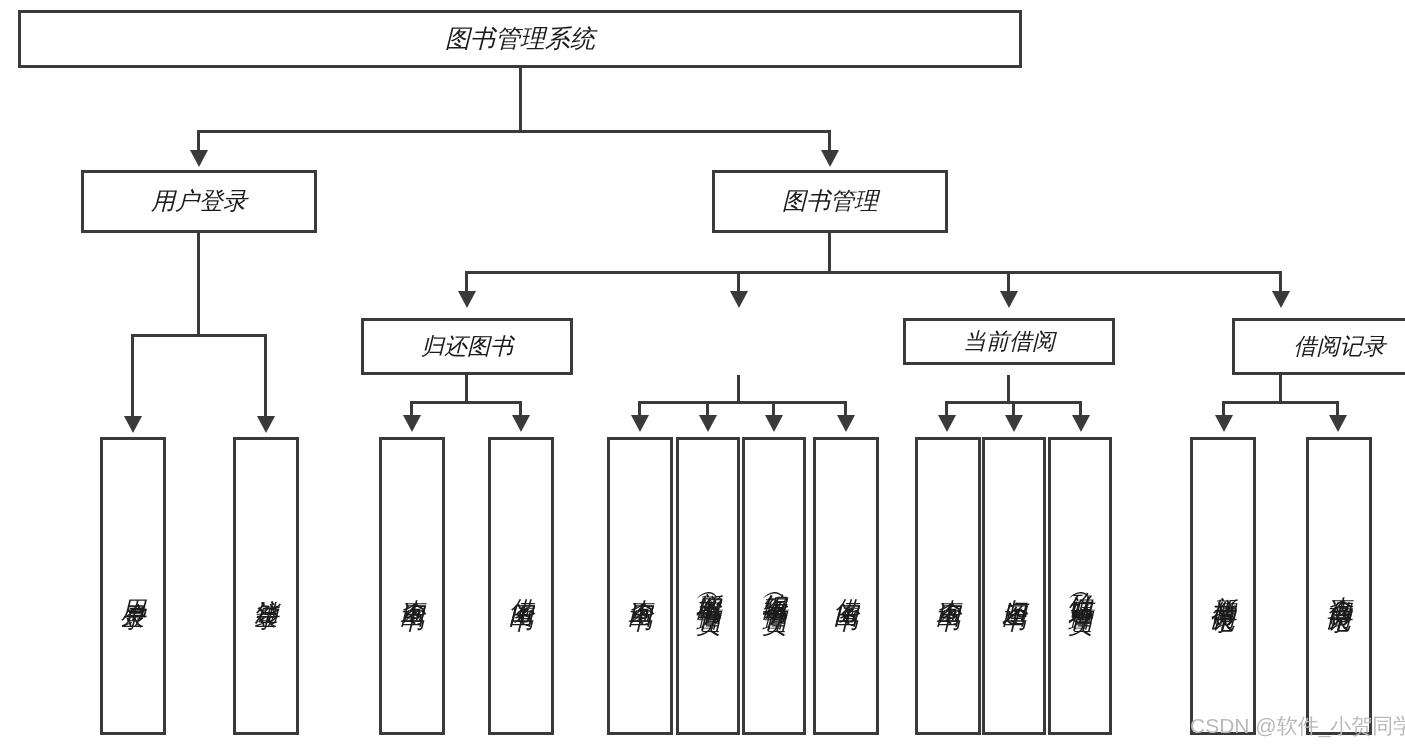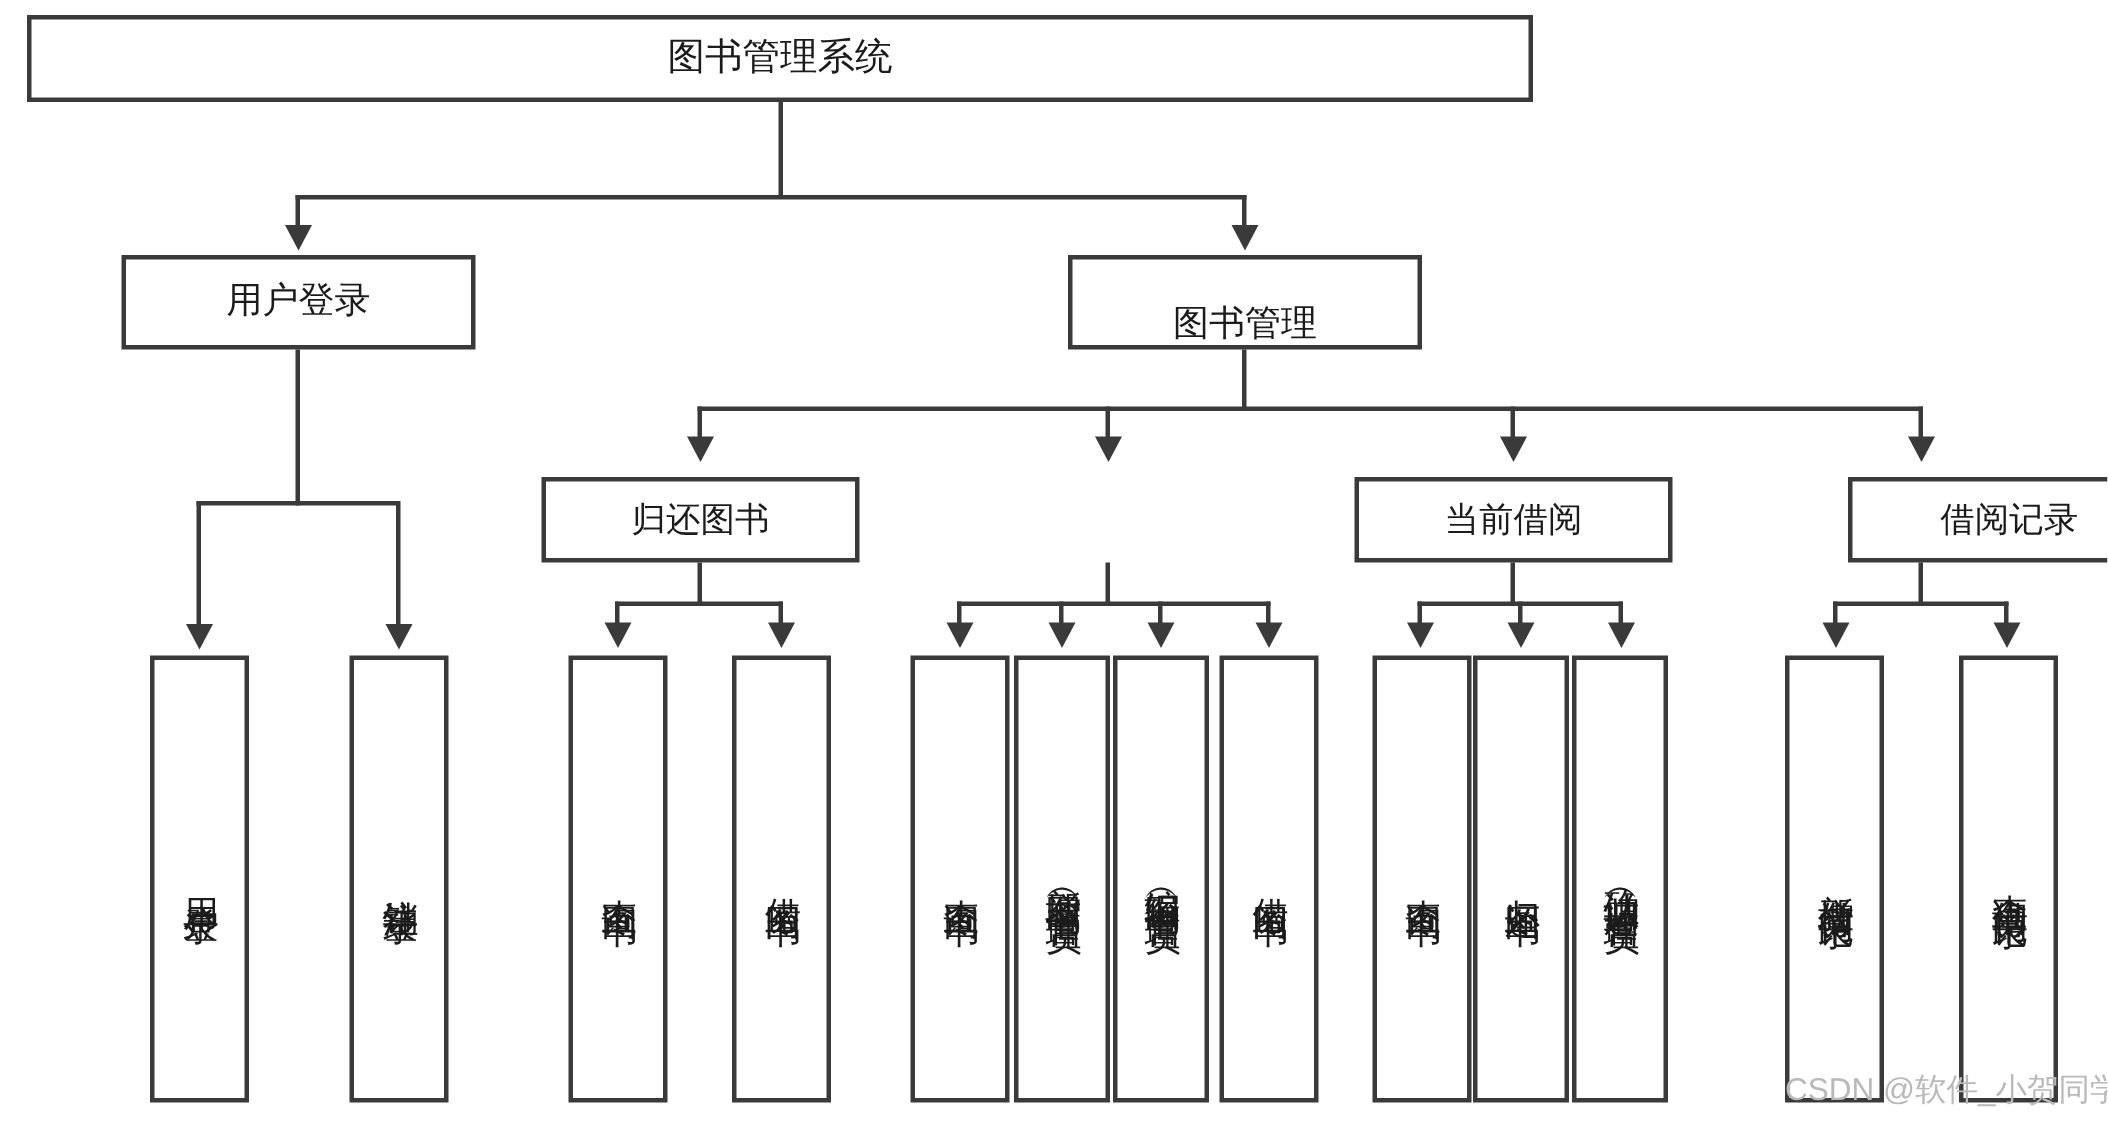--- a/index.html
+++ b/index.html
@@ -21,20 +21,21 @@
   
   .node {
     position: absolute;
     box-sizing: border-box;
     border: 3px solid #3a3a3a;
     background: #ffffff;
     display: flex;
     align-items: center;
     justify-content: center;
     color: #1b1b1b;
+    font-style: italic;
   }
   .node .lbl {
     display: block;
     text-align: center;
     line-height: 1.18;
     white-space: nowrap;
   }
 
   .node.root      { font-size: 25px; }
   .node.level2    { font-size: 24px; }
@@ -97,21 +98,21 @@
 
   <div class="edge v" style="left:197px; top:130px; width:3px; height:22px;"></div>
   <div class="arrow" style="left:190px; top:150px;"></div>
   <div class="edge v" style="left:828px; top:130px; width:3px; height:22px;"></div>
   <div class="arrow" style="left:821px; top:150px;"></div>
 
   <div class="node level2" style="left:81px; top:170px; width:236px; height:63px;">
     <span class="lbl">用户登录</span>
   </div>
 
-  <div class="node level2" style="left:712px; top:170px; width:236px; height:63px;align-items:flex-end;">
+  <div class="node level2" style="left:712px; top:170px; width:236px; height:63px;">
     <span class="lbl">图书管理</span>
   </div>
 
   <div class="edge v" style="left:197px; top:233px; width:3px; height:104px;"></div>
   <div class="edge h" style="left:131px; top:334px; width:135px; height:3px;"></div>
   <div class="edge v" style="left:131px; top:334px; width:3px; height:84px;"></div>
   <div class="arrow" style="left:124px; top:416px;"></div>
   <div class="edge v" style="left:264px; top:334px; width:3px; height:84px;"></div>
   <div class="arrow" style="left:257px; top:416px;"></div>
 
@@ -122,21 +123,21 @@
   <div class="edge v" style="left:737px; top:271px; width:3px; height:22px;"></div>
   <div class="arrow" style="left:730px; top:291px;"></div>
   <div class="edge v" style="left:1007px; top:271px; width:3px; height:22px;"></div>
   <div class="arrow" style="left:1000px; top:291px;"></div>
   <div class="edge v" style="left:1279px; top:271px; width:3px; height:22px;"></div>
   <div class="arrow" style="left:1272px; top:291px;"></div>
 
   <div class="node level3" style="left:361px; top:318px; width:212px; height:57px;">
     <span class="lbl">归还图书</span>
   </div>
-  <div class="node level3" style="left:903px; top:318px; width:212px; height:57px;">
+  <div class="node level3" style="left:903px; top:318px; width:212px; height:47px;">
     <span class="lbl">当前借阅</span>
   </div>
   <div class="node level3" style="left:1232px; top:318px; width:215px; height:57px;">
     <span class="lbl">借阅记录</span>
   </div>
 
   <div class="edge v" style="left:465px; top:375px; width:3px; height:28px;"></div>
   <div class="edge h" style="left:410px; top:401px; width:112px; height:3px;"></div>
   <div class="edge v" style="left:410px; top:401px; width:3px; height:16px;"></div>
   <div class="arrow" style="left:403px; top:415px;"></div>

